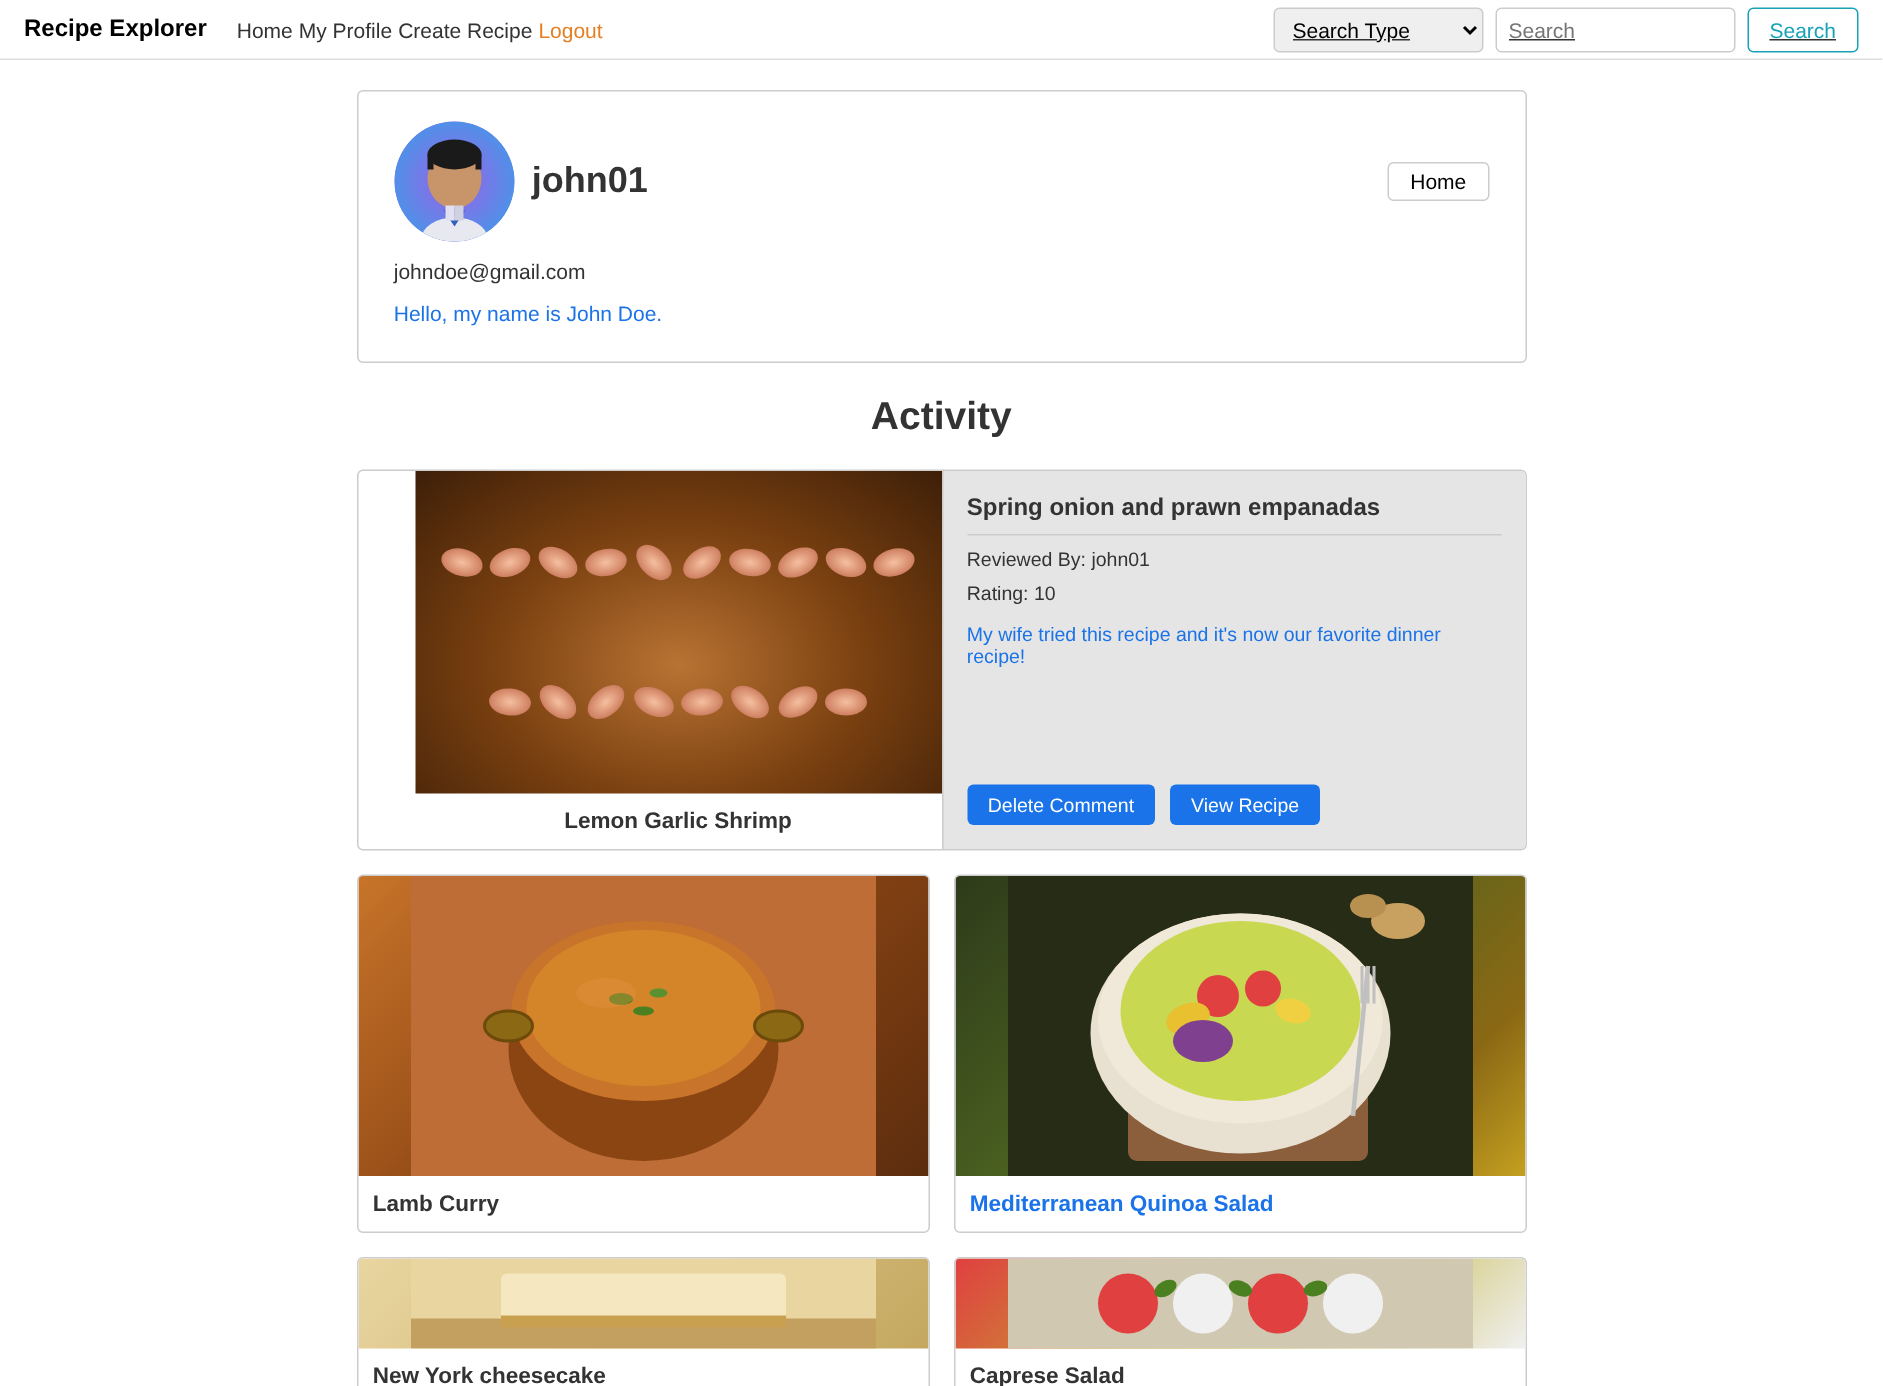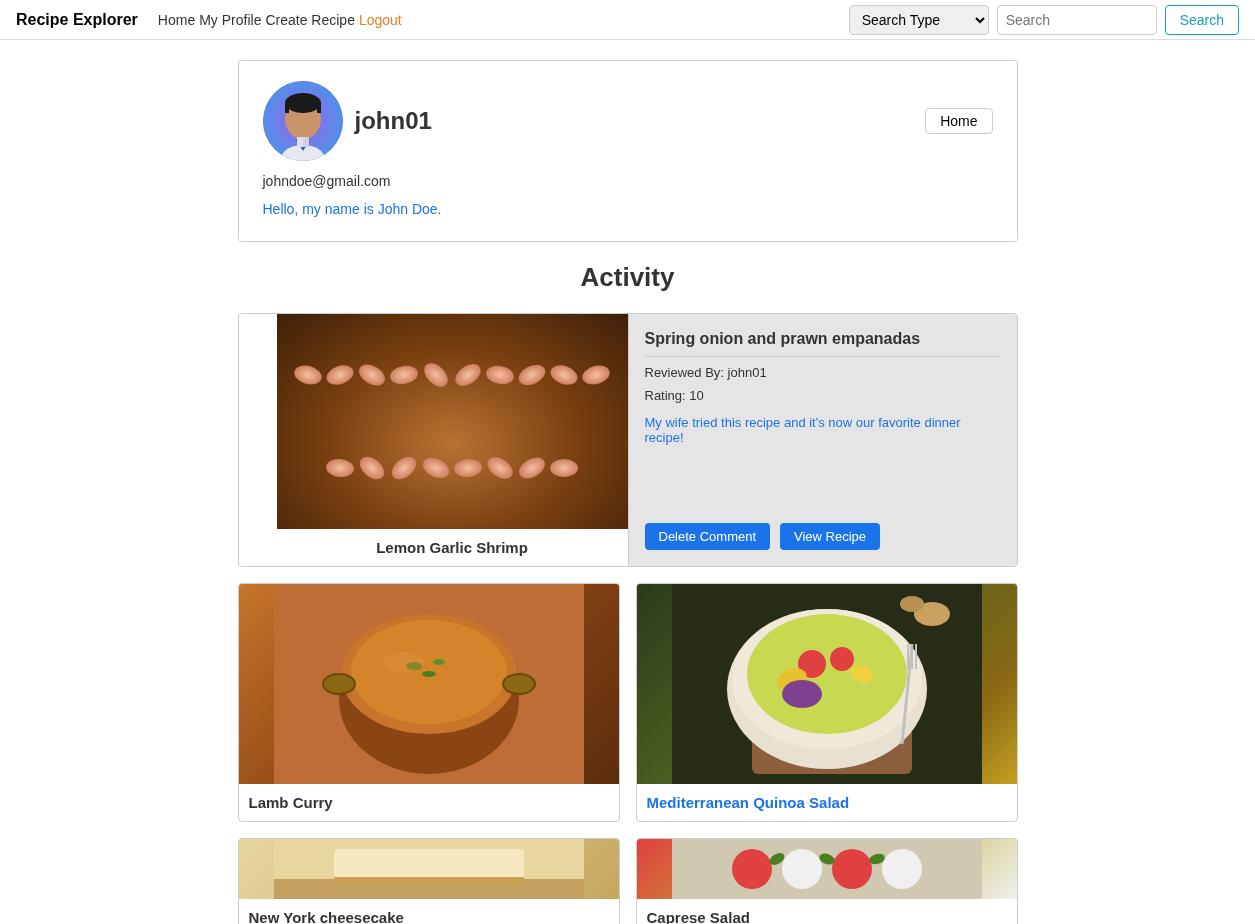--- a/index.html
+++ b/index.html
@@ -28,20 +28,21 @@
     .navbar-links a {
       text-decoration: none;
       color: #333;
       font-size: 14px;
     }
     .navbar-links .logout { color: #e67e22; }
     .navbar-search {
       display: flex;
       align-items: center;
       gap: 8px;
+      text-decoration: underline;
     }
     .search-type-select {
       padding: 4px 8px;
       border: 1px solid #ccc;
       border-radius: 4px;
       font-size: 14px;
       height: 30px;
       min-width: 140px;
     }
     .search-input {

